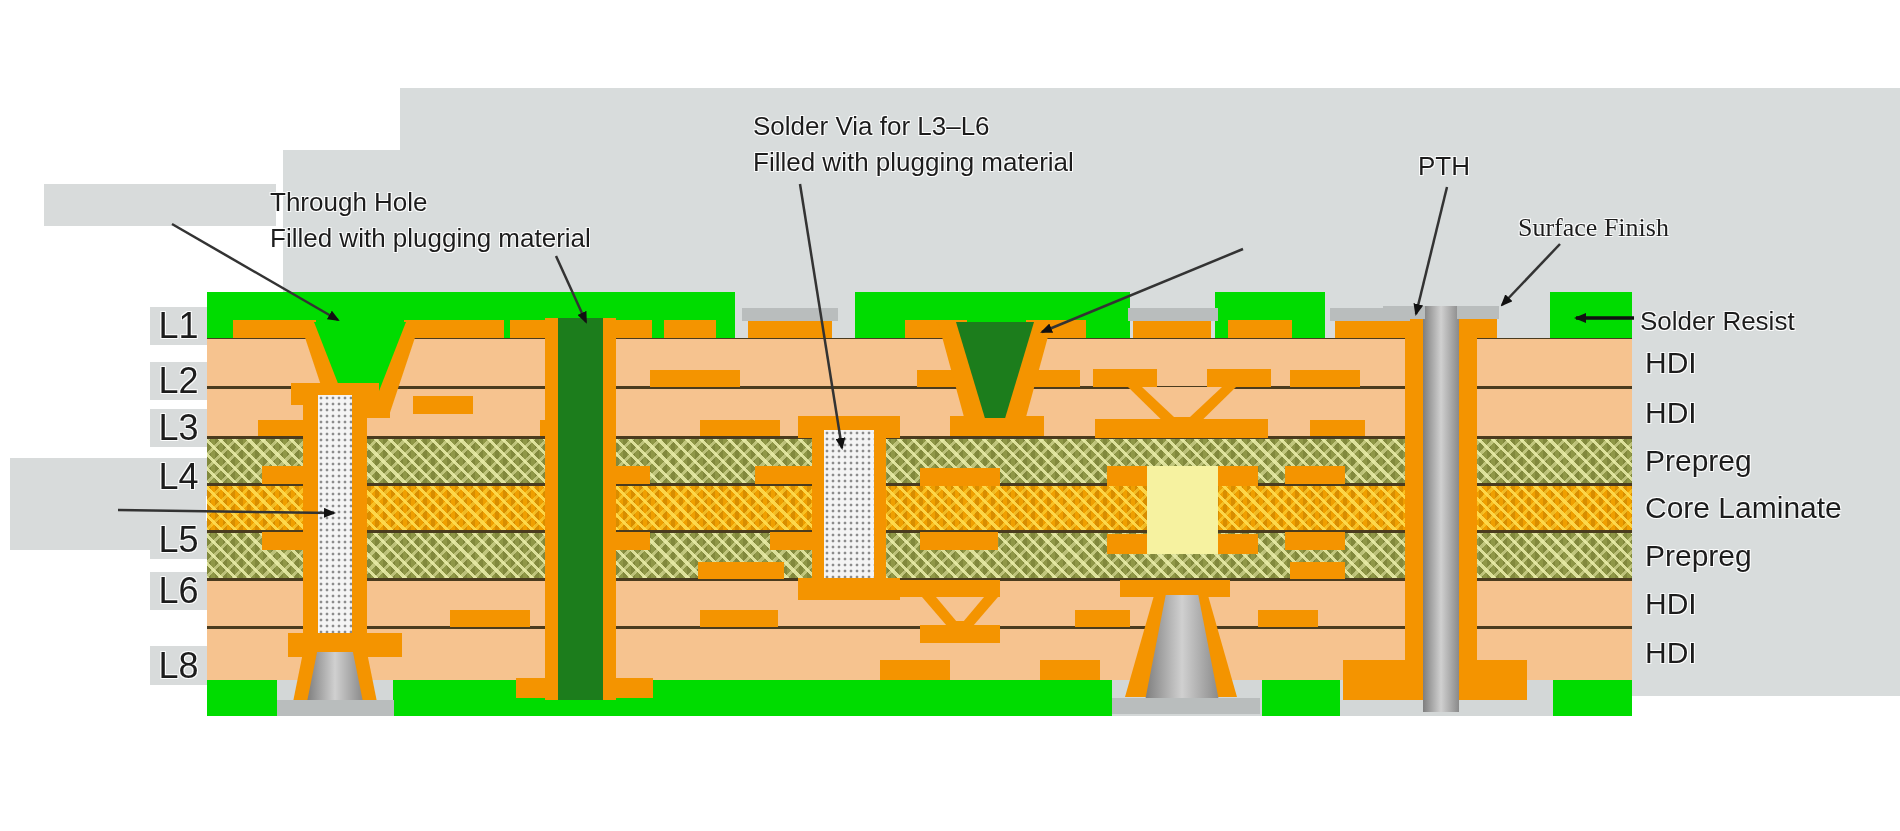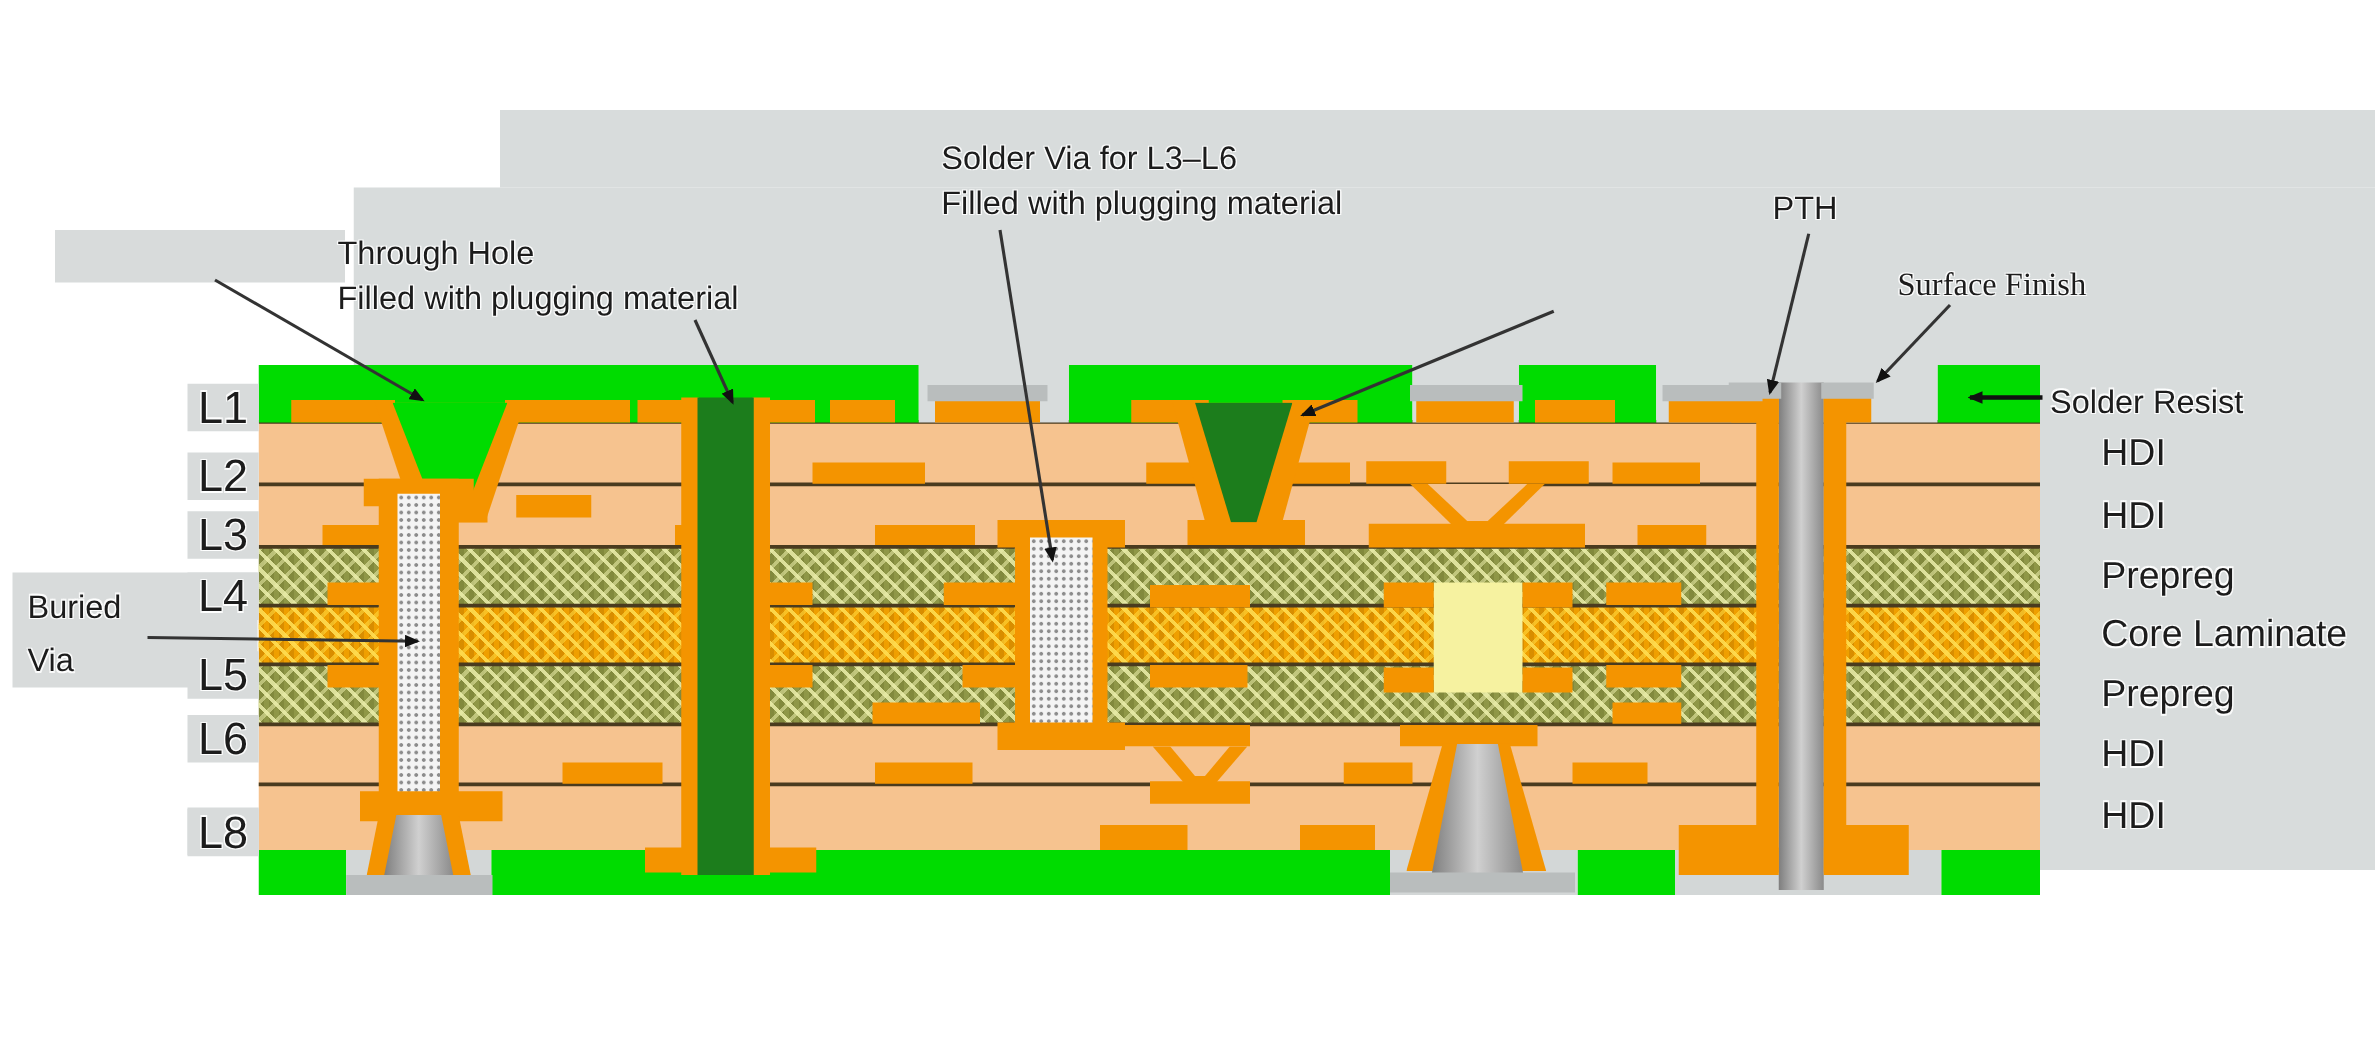--- a/index.html
+++ b/index.html
@@ -3,21 +3,21 @@
 <meta charset="utf-8">
 <style>
   html,body{margin:0;padding:0;background:#ffffff;}
   .stage{position:relative;width:1900px;height:831px;background:#ffffff;overflow:hidden;
          font-family:"Liberation Sans", sans-serif;color:#1c1c1c;}
   .abs{position:absolute;}
   .halo{text-shadow:1px 1px 0 rgba(255,255,255,.85),-1px -1px 0 rgba(255,255,255,.85),
         1px -1px 0 rgba(255,255,255,.85),-1px 1px 0 rgba(255,255,255,.85);}
   .note{font-size:26px;line-height:36px;white-space:nowrap;}
   .llabel{font-size:36px;width:57px;text-align:center;line-height:38px;}
-  .rlabel{font-size:30px;line-height:34px;white-space:nowrap;margin-left:36px;}
+  .rlabel{font-size:30px;line-height:34px;white-space:nowrap;}
   .graybg{background:#d8dcdc;}
   .graybg2{background:#d3d7d7;}
   .chip{background:#d8dbdb;}
   .copper{background:#f49400;}
   .salmon{background:#f6c38f;}
   .resist{background:#00dc00;}
   .plug{background:#1c7d1c;}
   .sline{background:#4a3b1e;}
   .sfin{background:#b9bdbd;}
   .prepreg{background-color:#8f9747;
@@ -208,24 +208,20 @@
     <div>Through Hole</div>
     <div>Filled with plugging material</div>
   </div>
   <div class="abs note halo" style="left:753px;top:108px;">
     <div>Solder Via for L3–L6</div>
     <div>Filled with plugging material</div>
   </div>
   <div class="abs note halo" style="left:1418px;top:148px;">PTH</div>
   <div class="abs note halo" style="left:1518px;top:210px;font-family:Liberation Serif, serif;">Surface Finish</div>
   <div class="abs note halo" style="left:1640px;top:303px;">Solder Resist</div>
-  <div class="abs note halo" style="left:22px;top:464px;line-height:43px;">
-    <div>Buried</div>
-    <div>Via</div>
-  </div>
 
   <svg class="arrows" width="1900" height="831">
     <defs>
       <marker id="ah" markerWidth="12" markerHeight="10" refX="10" refY="5" orient="auto" markerUnits="userSpaceOnUse">
         <path d="M0,0 L12,5 L0,10 z" fill="#111"></path>
       </marker>
     </defs>
     <line x1="172" y1="224" x2="338" y2="320" stroke="#333" stroke-width="2.5" marker-end="url(#ah)"></line>
     <line x1="556" y1="256" x2="586" y2="322" stroke="#333" stroke-width="2.5" marker-end="url(#ah)"></line>
     <line x1="800" y1="184" x2="842" y2="448" stroke="#333" stroke-width="2.5" marker-end="url(#ah)"></line>

